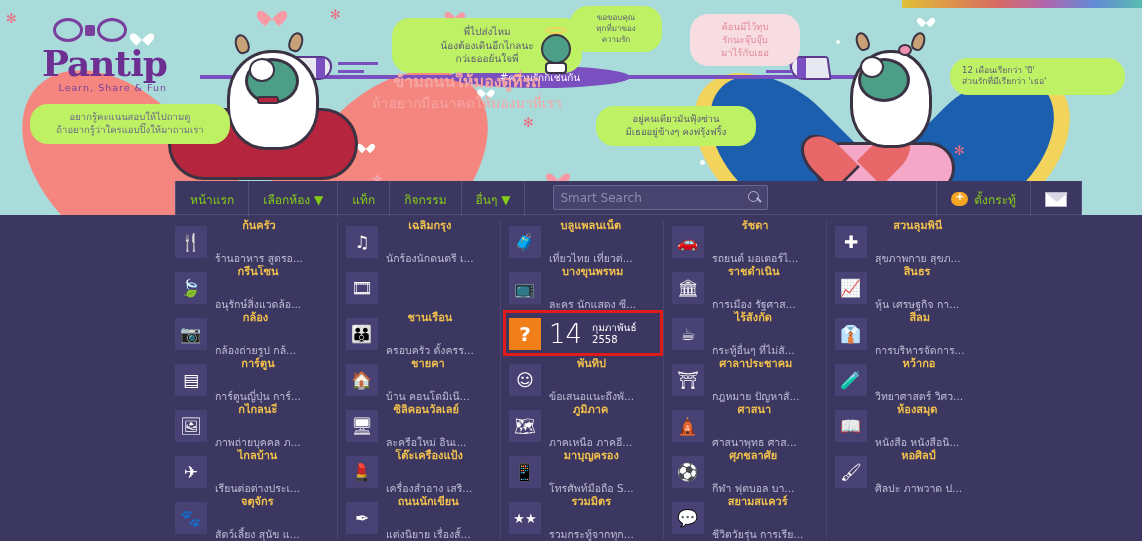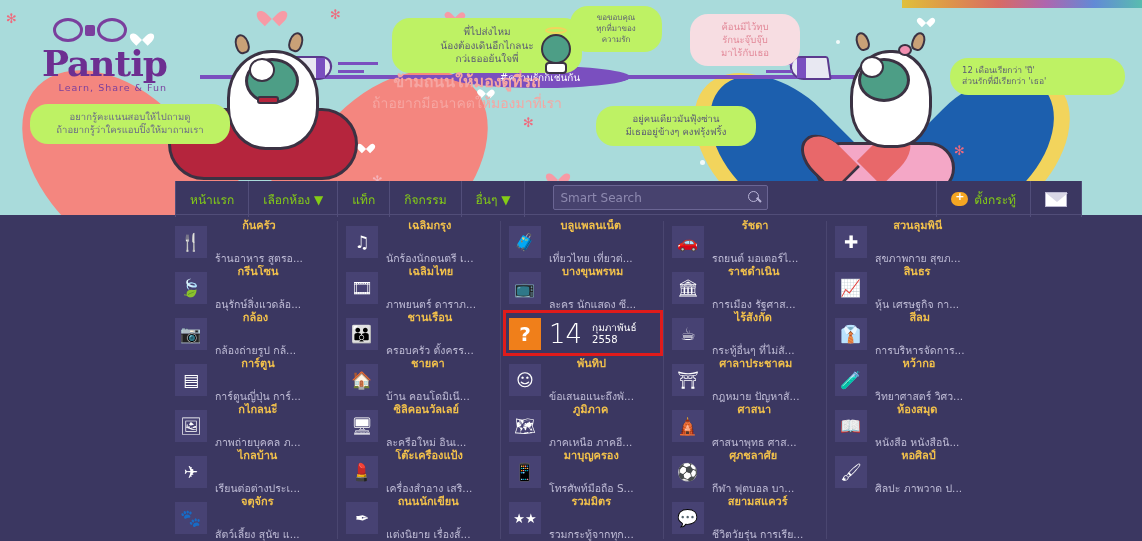--- a/index.html
+++ b/index.html
@@ -425,24 +425,20 @@
   <div class="col" style="padding-left:8px;">
     <div class="room">
       <div class="ico">♫</div>
       <div class="txt">
           <div class="nm">เฉลิมกรุง</div>
       <div class="ds">นักร้องนักดนตรี เ...</div>
         </div>
     </div>
     <div class="room">
       <div class="ico">🎞</div>
-      <div class="txt">
-          <div class="nm">เฉลิมไทย</div>
-      <div class="ds">ภาพยนตร์ ดาราภ...</div>
-        </div>
     </div>
     <div class="room">
       <div class="ico">👪</div>
       <div class="txt">
           <div class="nm">ชานเรือน</div>
       <div class="ds">ครอบครัว ตั้งครร...</div>
         </div>
     </div>
     <div class="room">
       <div class="ico">🏠</div>

